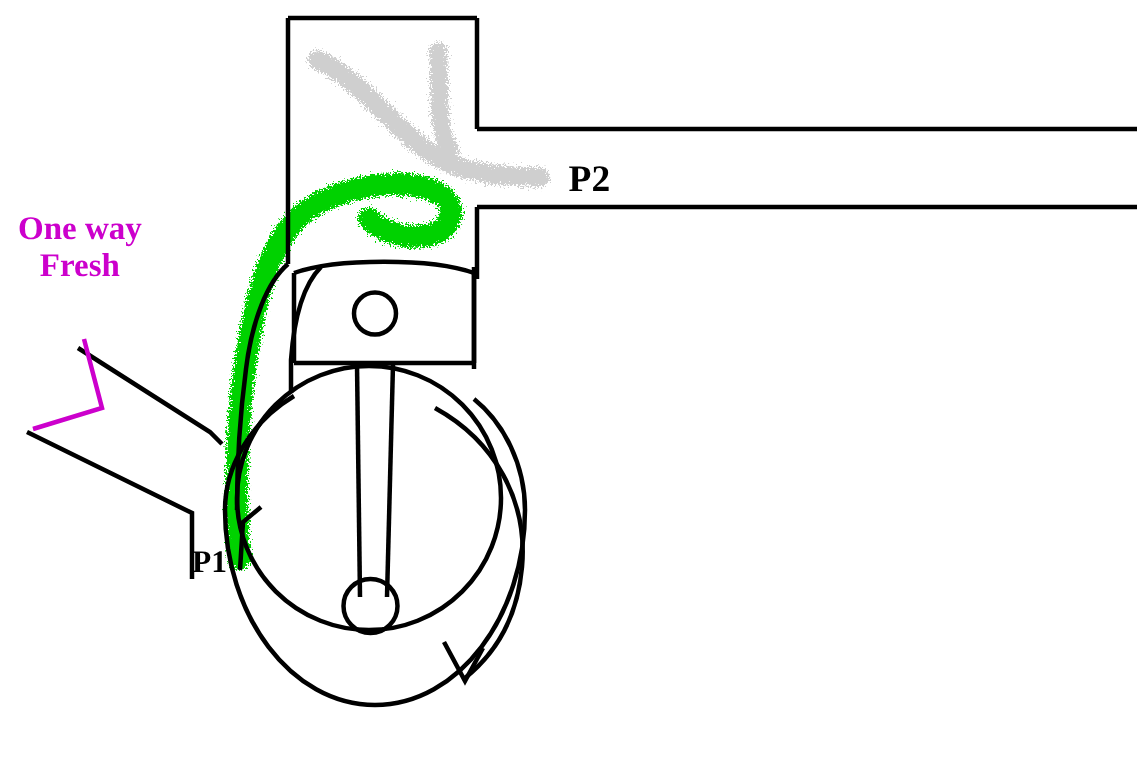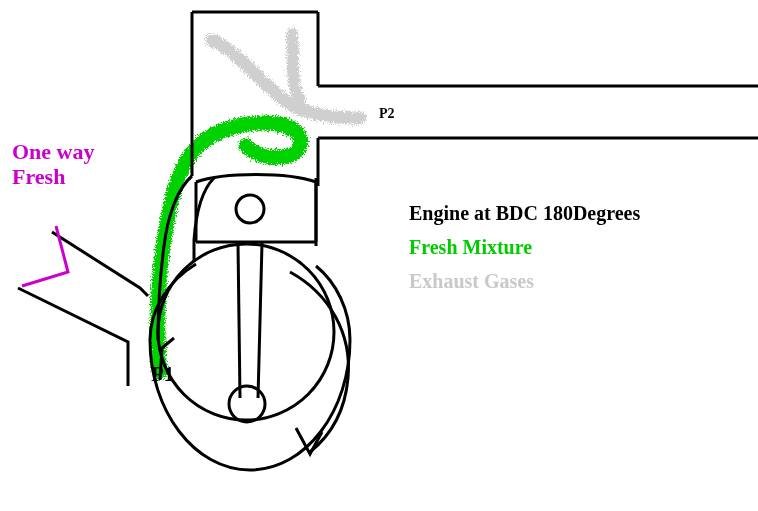--- a/index.html
+++ b/index.html
@@ -32,31 +32,32 @@
     font-family: "Liberation Serif", serif;
     font-weight: bold;
     white-space: nowrap;
     line-height: 1.12;
   }
   #label-one-way-valve {
     left: 12px;
     top: 140px;
     font-size: 22px;
     color: #cc00cc;
+    text-align: center;
   }
   #label-p1 {
-    left: 151px;
+    left: 128px;
     top: 363px;
     font-size: 21px;
     color: #000000;
   }
   #label-p2 {
     left: 379px;
     top: 106px;
-    font-size: 14px;
+    font-size: 25px;
     color: #000000;
   }
   #legend {
     position: absolute;
     left: 409px;
     top: 196px;
     width: 320px;
   }
   #legend .legend-line {
     font-family: "Liberation Serif", serif;
@@ -157,19 +158,14 @@
   </svg>
 
   <div class="lbl" id="label-one-way-valve">
     <div>One way</div>
     <div>Fresh</div>
   </div>
 
   <div class="lbl" id="label-p1">P1</div>
   <div class="lbl" id="label-p2">P2</div>
 
-  <div id="legend">
-    <div class="legend-line" id="legend-title">Engine at BDC 180Degrees</div>
-    <div class="legend-line" id="legend-fresh">Fresh Mixture</div>
-    <div class="legend-line" id="legend-exhaust">Exhaust Gases</div>
-  </div>
 
 </div>
 
 </body></html>

